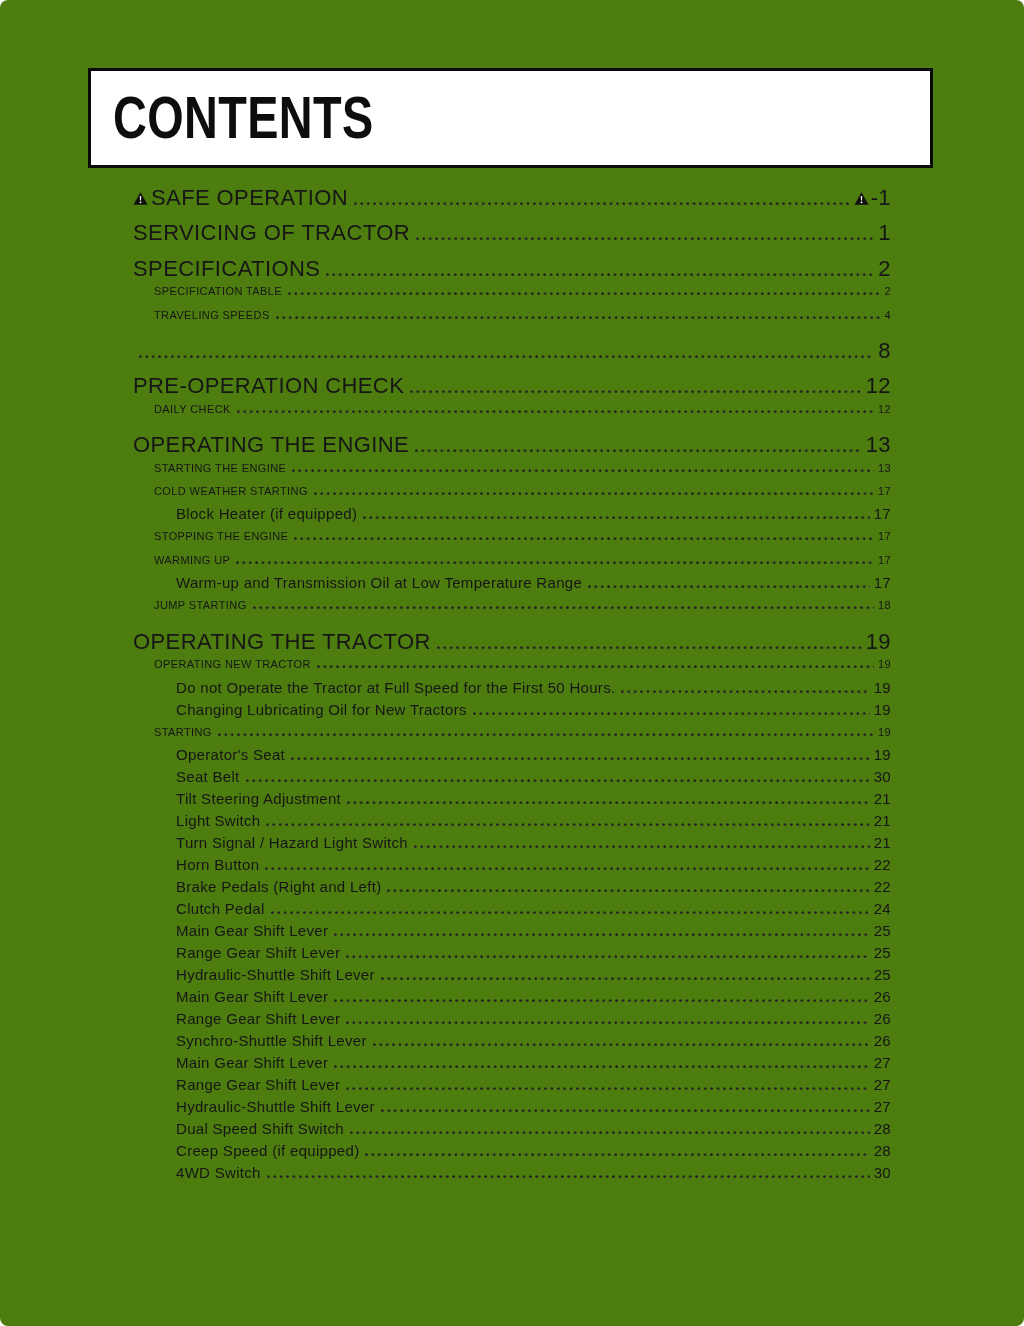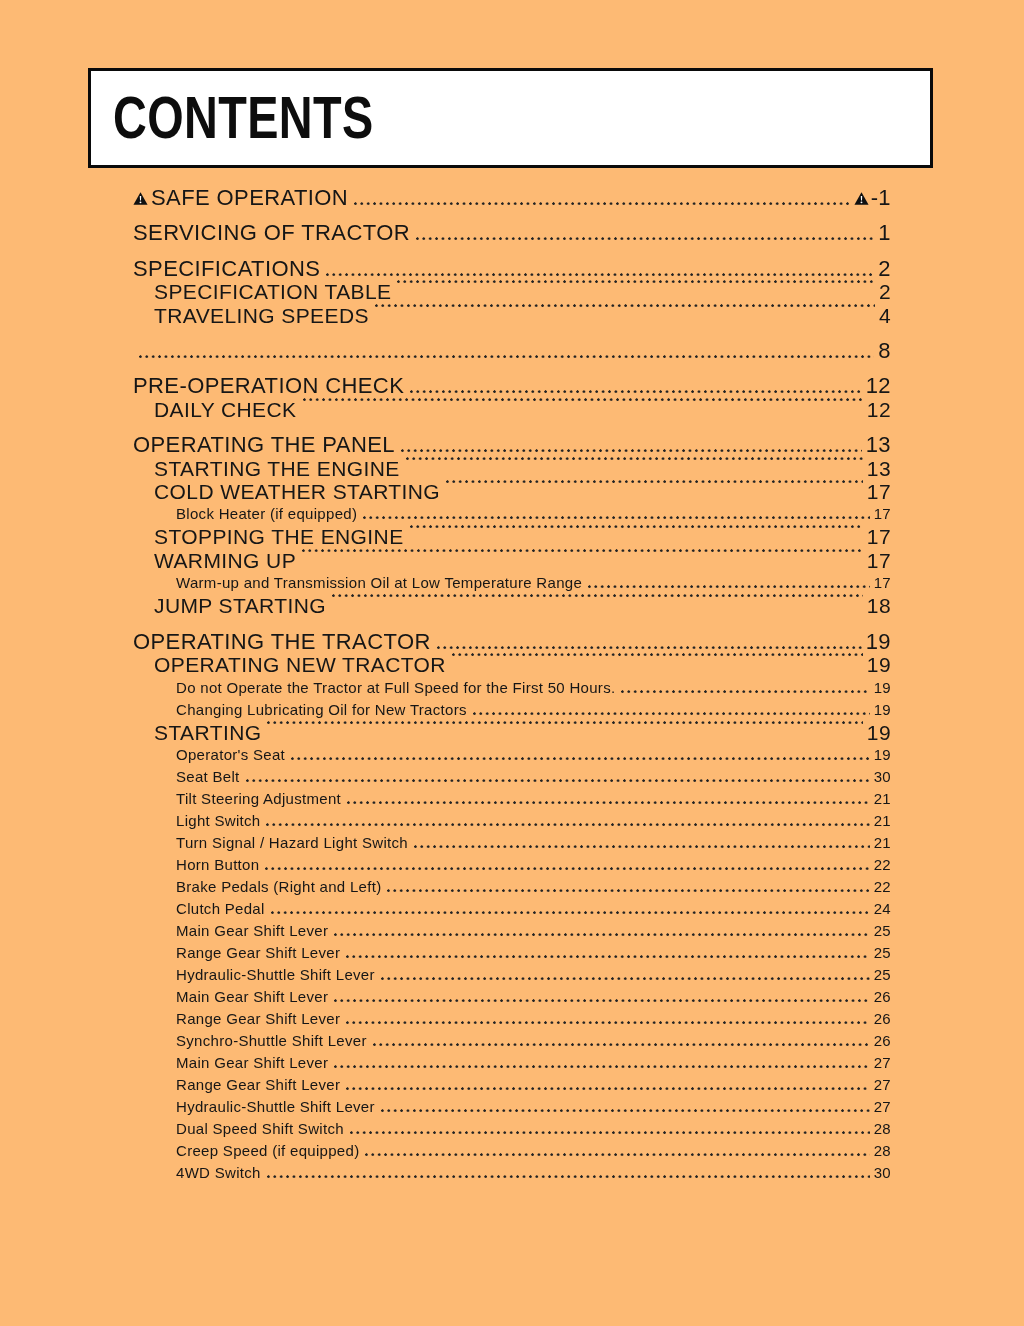--- a/index.html
+++ b/index.html
@@ -3,21 +3,21 @@
 <meta charset="utf-8">
 <style>
   html, body { margin: 0; padding: 0; background: #ffffff; }
   body {
     width: 1024px; height: 1326px;
     font-family: "Liberation Sans", "DejaVu Sans", sans-serif;
     color: #161616;
     position: relative;
     overflow: hidden;
   }
-  .sheet { position: absolute; inset: 0; background: #fdba74; }
+  .sheet { position: absolute; inset: 0; background: #4d7c0f; border-radius: 8px; }
 
   
   .title-box {
     position: absolute; left: 88px; top: 68px;
     width: 845px; height: 100px;
     border: 3px solid #0a0a0a;
     box-sizing: border-box;
     display: flex; align-items: center;
     background: #ffffff;
   }
@@ -38,21 +38,21 @@
     position: absolute; left: 90px; top: 174px;
     width: 845px;
   }
   .row {
     display: flex;
     align-items: baseline;
     box-sizing: border-box;
     padding-right: 44px;
   }
   .lvl0 { padding-left: 43px; font-size: 22px; line-height: 23.4px; letter-spacing: 0.4px; }
-  .lvl1 { padding-left: 64px; font-size: 21px; line-height: 23.4px; letter-spacing: 0.4px; align-items: center; }
+  .lvl1 { padding-left: 64px; font-size: 11px; line-height: 23.4px; letter-spacing: 0.4px; }
   .lvl2 { padding-left: 86px; font-size: 15px; line-height: 22px;   letter-spacing: 0.3px; }
   .group { margin-top: 12px; }
 
   .label { white-space: nowrap; flex: 0 0 auto; }
 
   .leader {
     flex: 1 1 auto;
     align-self: baseline;
     height: 3px;
     margin: 0 4px 0 6px;
@@ -130,21 +130,21 @@
         <span class="label">PRE-OPERATION CHECK</span>
         <span class="leader"></span>
         <span class="pagenum">12</span>
       </div>
       <div class="row lvl1">
         <span class="label">DAILY CHECK</span>
         <span class="leader"></span>
         <span class="pagenum">12</span>
       </div>
       <div class="row lvl0 group">
-        <span class="label">OPERATING THE PANEL</span>
+        <span class="label">OPERATING THE ENGINE</span>
         <span class="leader"></span>
         <span class="pagenum">13</span>
       </div>
       <div class="row lvl1">
         <span class="label">STARTING THE ENGINE</span>
         <span class="leader"></span>
         <span class="pagenum">13</span>
       </div>
       <div class="row lvl1">
         <span class="label">COLD WEATHER STARTING</span>

